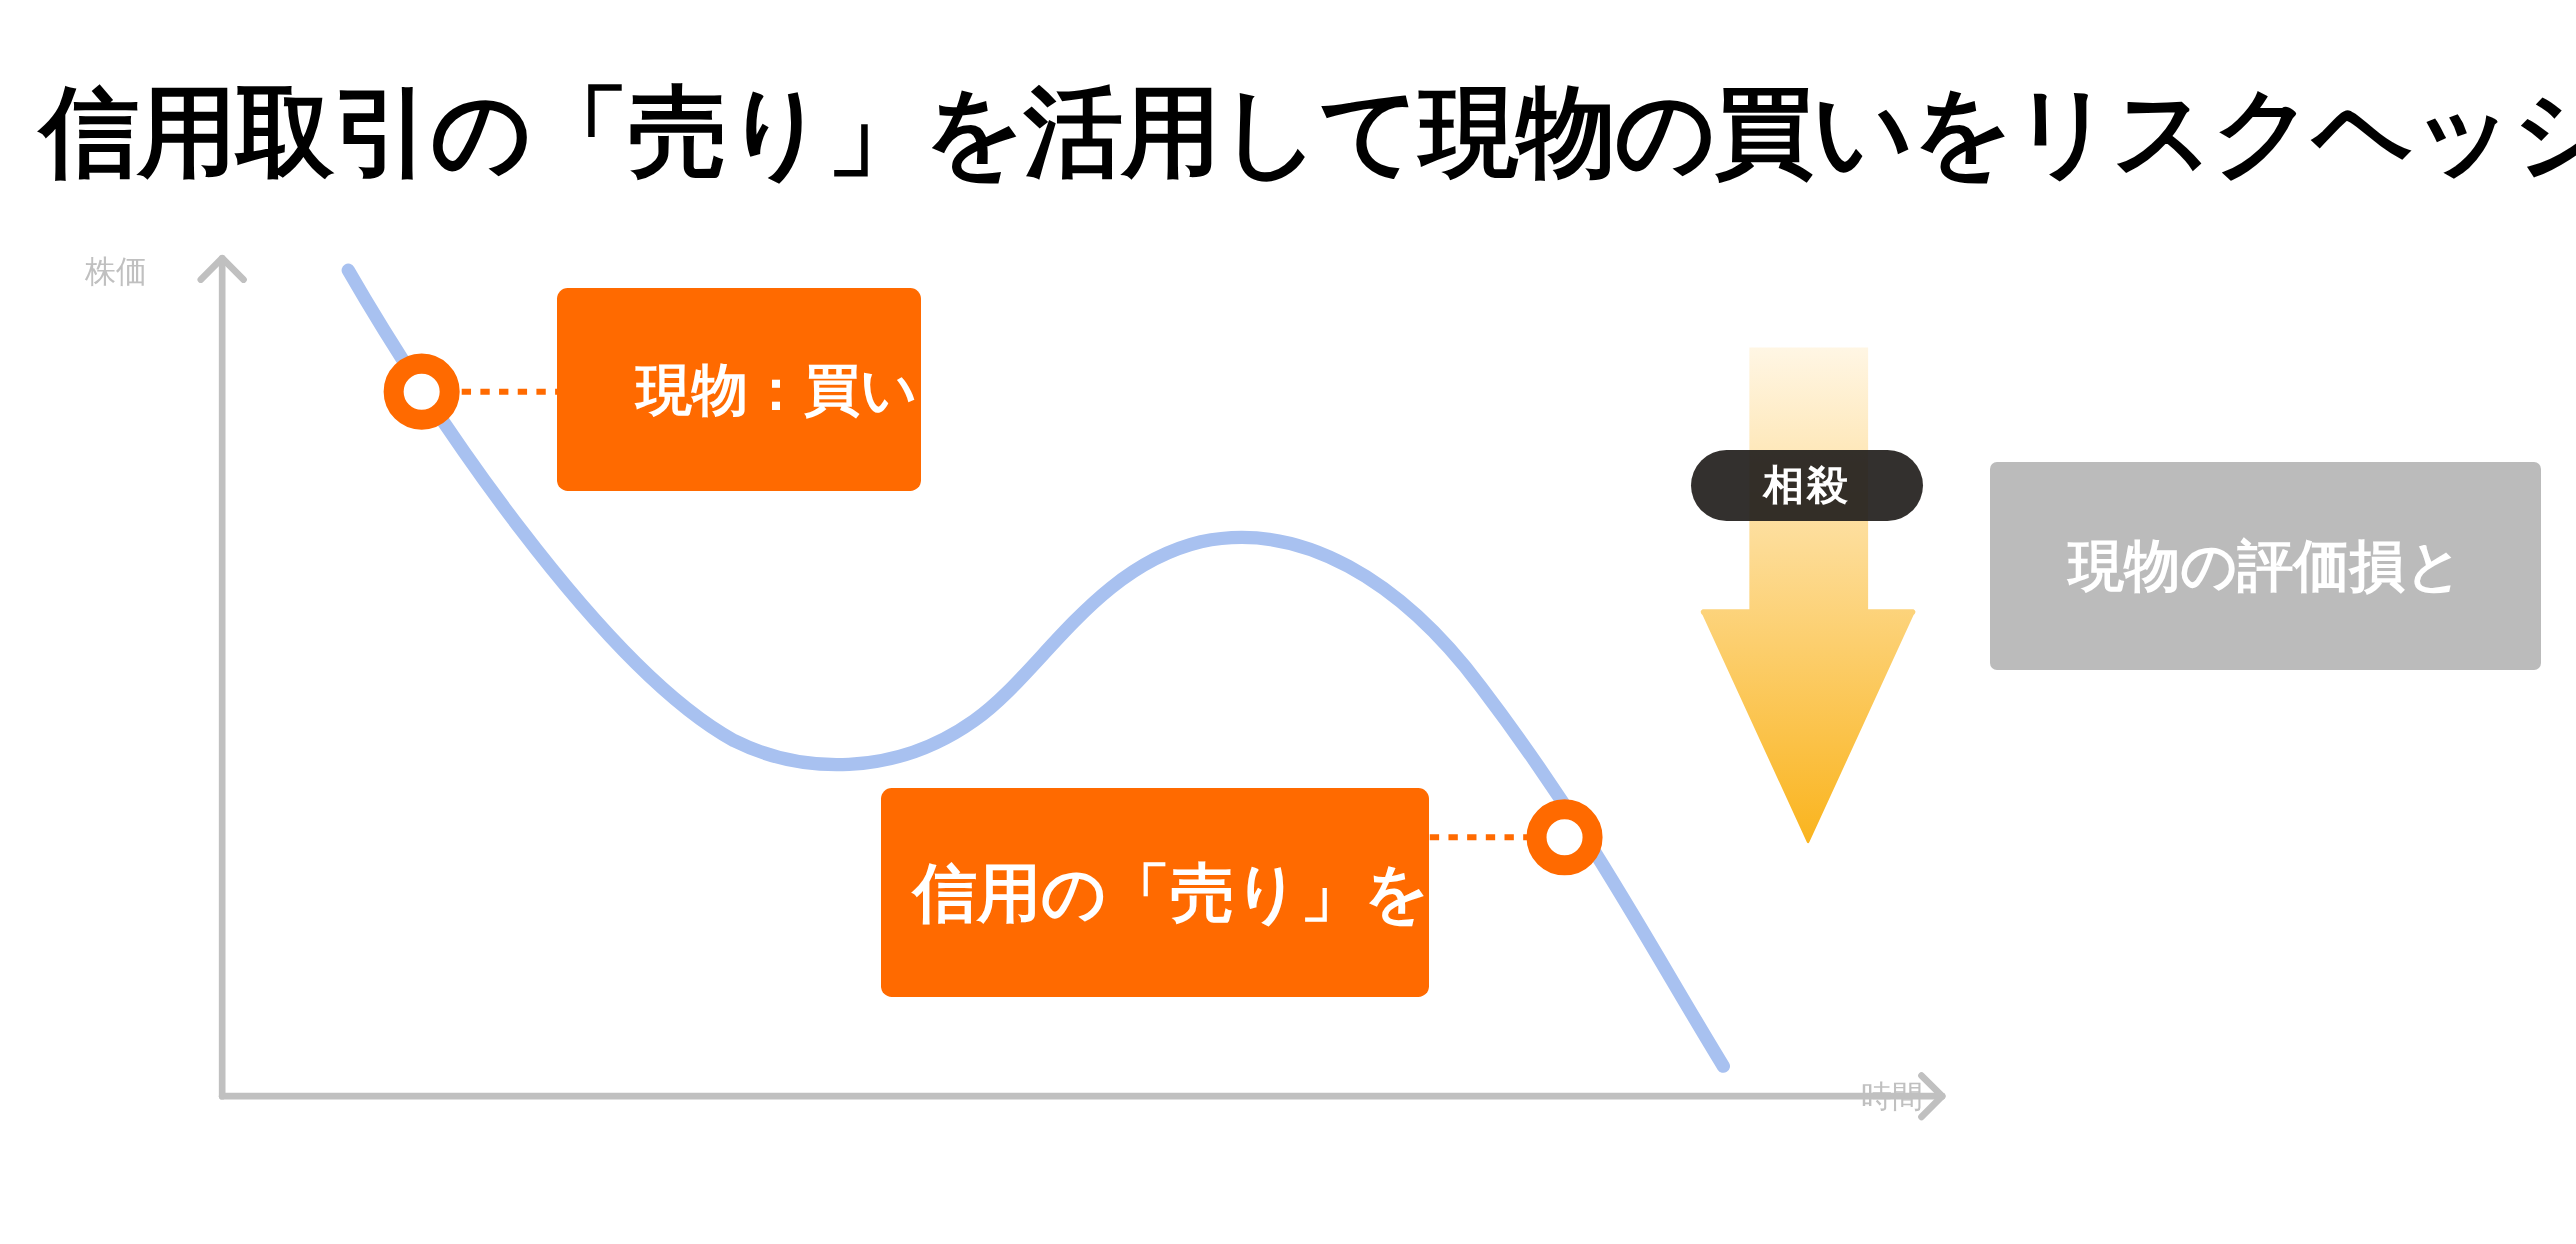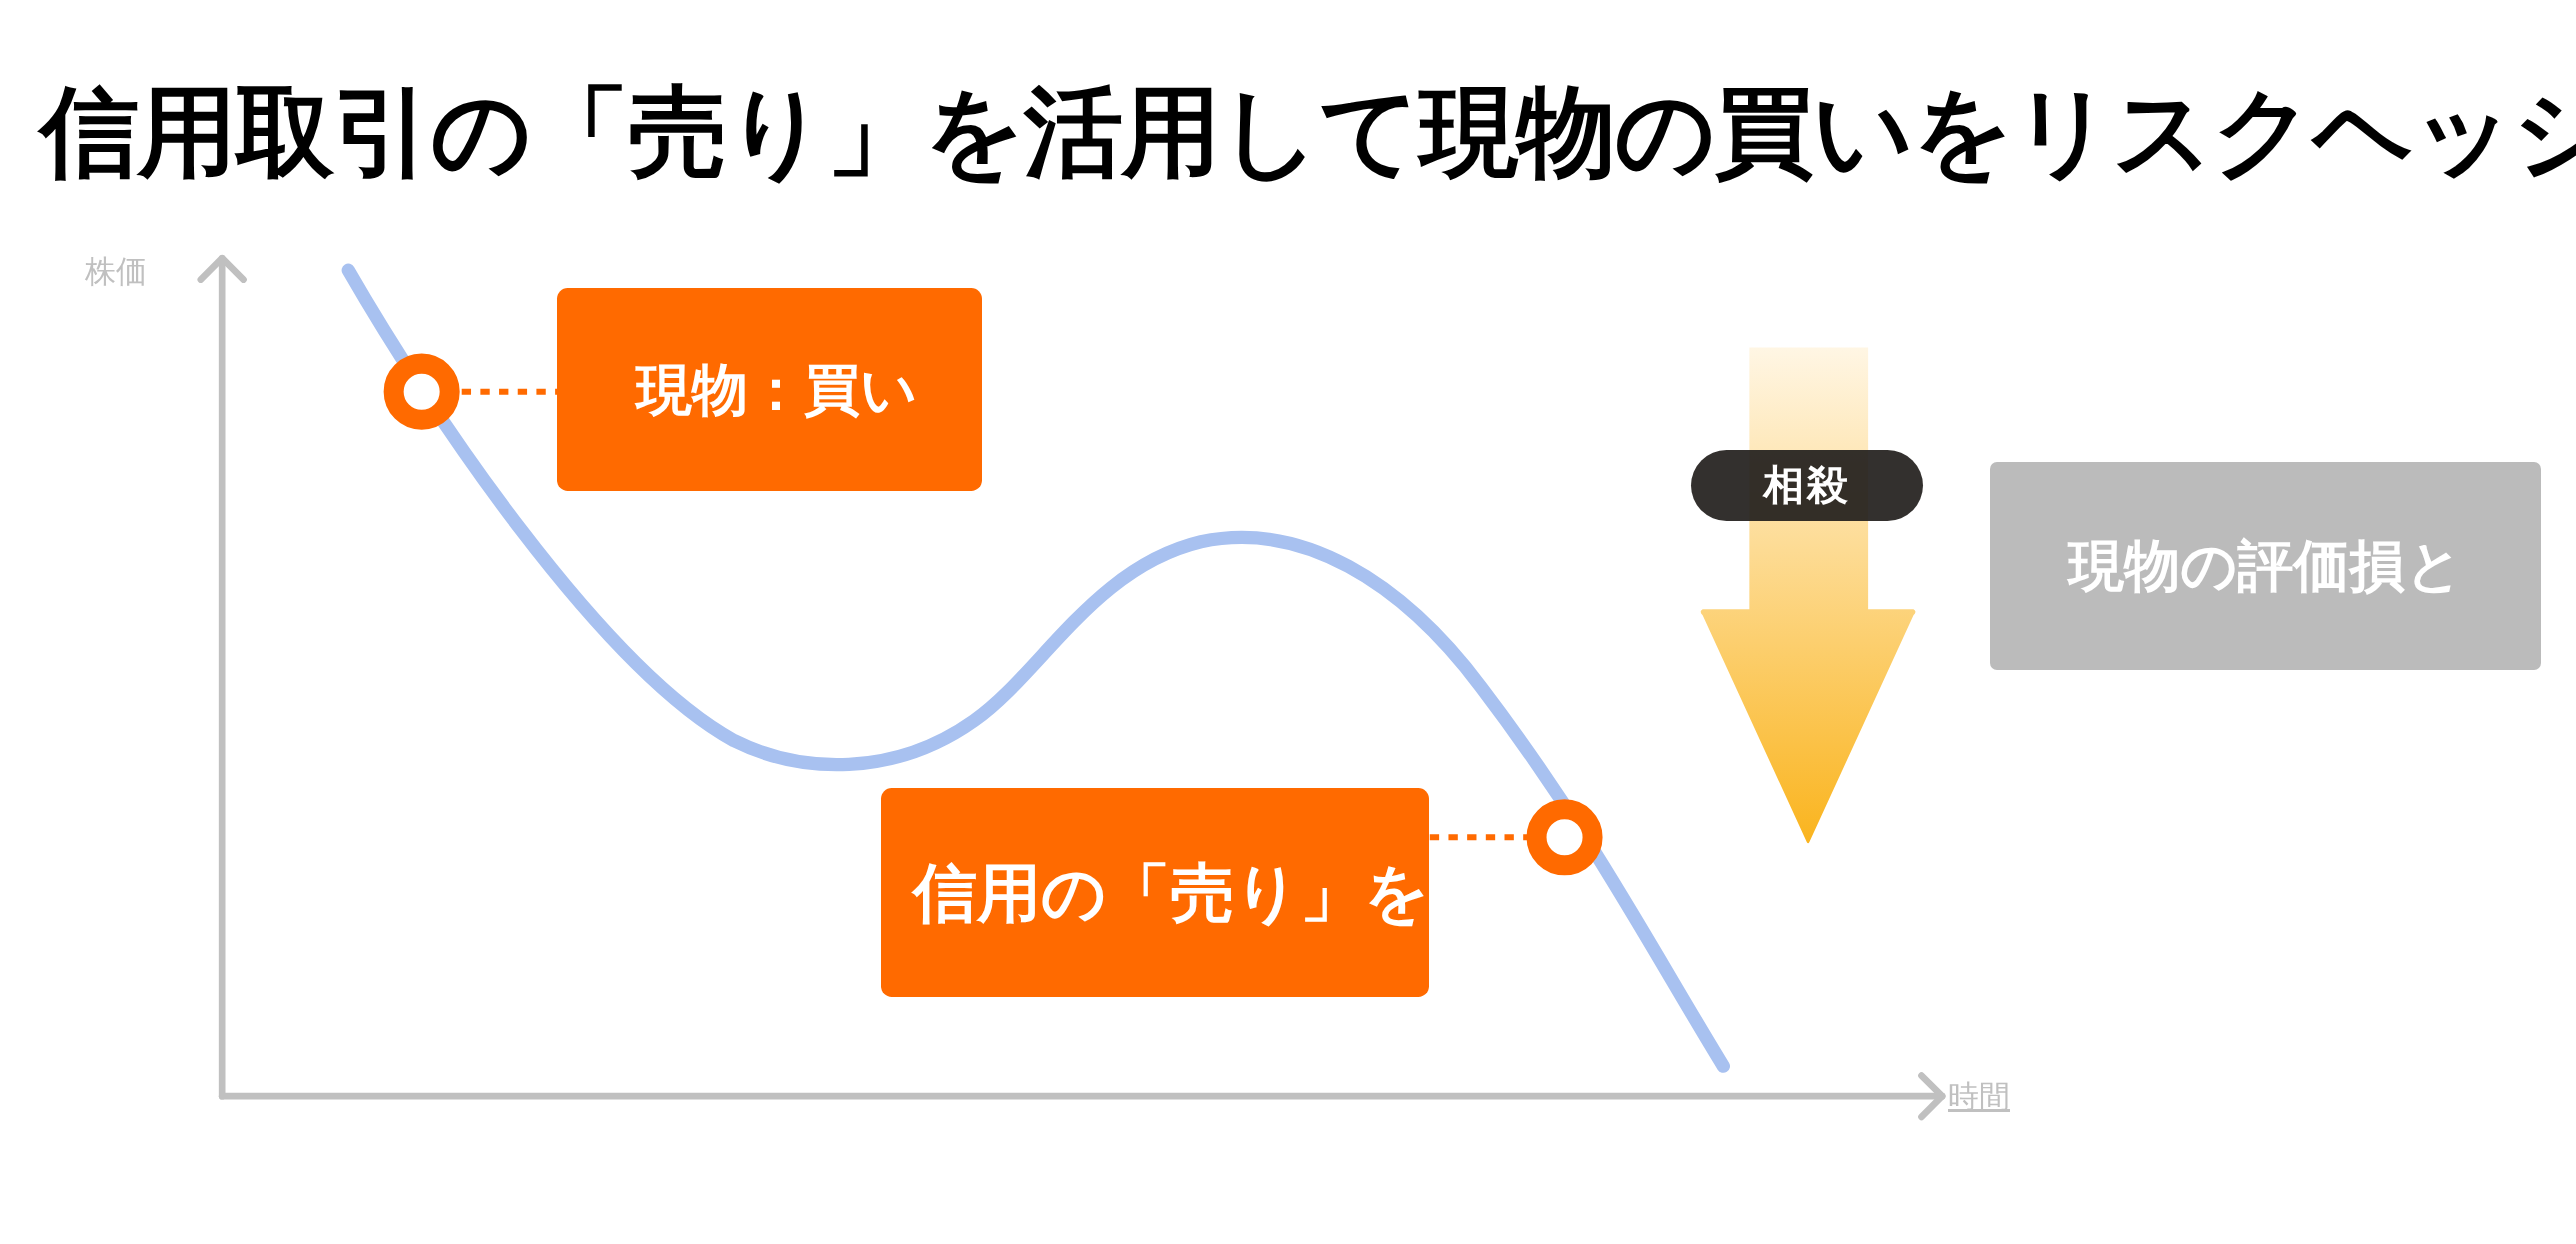--- a/index.html
+++ b/index.html
@@ -6,21 +6,21 @@
     body { width: 2576px; height: 1245px; position: relative; overflow: hidden;
            font-family: "DejaVu Sans", "Liberation Sans", sans-serif; }
     .abs { position: absolute; }
     .title { left: 40px; top: 72px; width: 2509px; height: 120px; font-size: 99px; font-weight: bold;
              color: #000; white-space: nowrap; letter-spacing: -1.3px; line-height: 120px; }
     svg.chart { position: absolute; left: 0; top: 0; }
     .axis-label { color: #c0c0c0; font-size: 31px; line-height: 47px; white-space: nowrap; }
     .callout { background: #ff6a00; border-radius: 10.7px; color: #fff; font-weight: bold;
                display: flex; flex-direction: column; justify-content: center; box-sizing: border-box; }
     .callout .line { white-space: nowrap; line-height: 84px; }
-    .callout1 { left: 557px; top: 288px; width: 425px; height: 203px; font-size: 56px; padding-left: 79px; }
+    .callout1 { left: 557px; top: 288px; width: 364px; height: 203px; font-size: 56px; padding-left: 79px; }
     .callout2 { left: 881px; top: 788px; width: 548px; height: 209px; font-size: 64px; padding-left: 32px; }
     .badge { left: 1691px; top: 450px; width: 232px; height: 71px; border-radius: 36px;
              background: rgba(34,30,28,0.92); color: #fff; font-weight: bold; font-size: 41px;
              display: flex; align-items: center; justify-content: center; letter-spacing: 2.7px; }
     .result-box { left: 1990px; top: 462px; width: 551px; height: 208px; background: #bbbbbb;
                   border-radius: 7px; color: #fff; font-weight: bold; font-size: 56px;
                   display: flex; flex-direction: column; justify-content: center; align-items: center; }
     .result-box .line { white-space: nowrap; line-height: 84px; }
   </style>
 </head>
@@ -50,21 +50,21 @@
   <line x1="692" y1="587" x2="835" y2="587" stroke="#ff6a00" stroke-width="9" stroke-dasharray="14,14"></line>
   <line x1="2143" y1="1255" x2="2290" y2="1255" stroke="#ff6a00" stroke-width="9" stroke-dasharray="14,14"></line>
 
   <circle cx="632" cy="587" r="42" fill="#ffffff" stroke="#ff6a00" stroke-width="30"></circle>
   <circle cx="2345" cy="1255" r="42" fill="#ffffff" stroke="#ff6a00" stroke-width="30"></circle>
 
   <path d="M2622,521 L2800,521 L2800,913 L2868,913 Q2874,916 2868,922 L2712,1262 Q2710,1266 2708,1262 L2552,922 Q2546,916 2552,913 L2622,913 Z" fill="url(#arrowGrad)"></path>
 </svg>
 
 <div class="abs axis-label" style="left:85px; top:248px;">株価</div>
-<div class="abs axis-label" style="left:1948px; top:1073px;text-decoration:underline;">時間</div>
+<div class="abs axis-label" style="left:1861px; top:1073px;">時間</div>
 
 <div class="abs callout callout1">
   <span class="line">現物：買い</span>
 </div>
 
 <div class="abs callout callout2">
   <span class="line">信用の「売り」を、</span>
 </div>
 
 <div class="abs badge">相殺</div>

